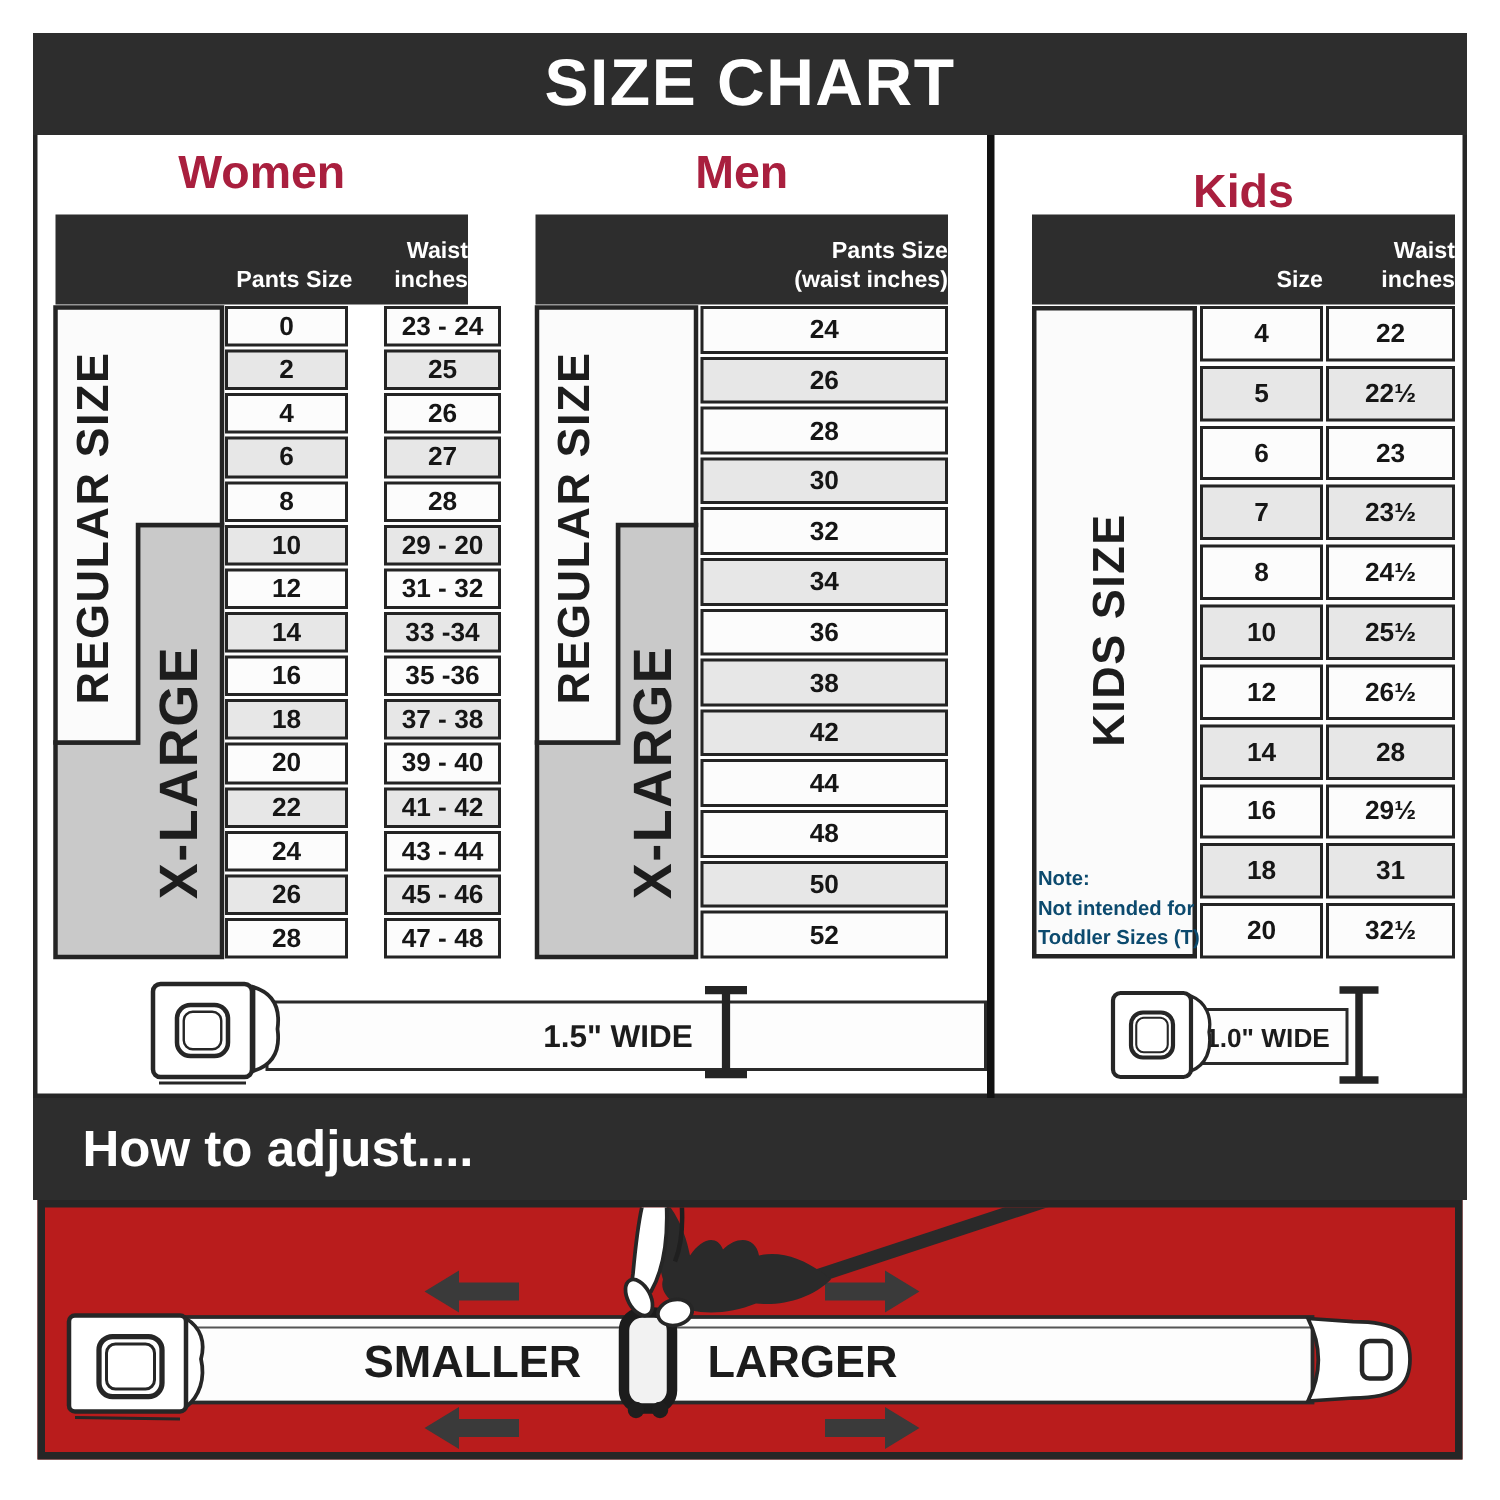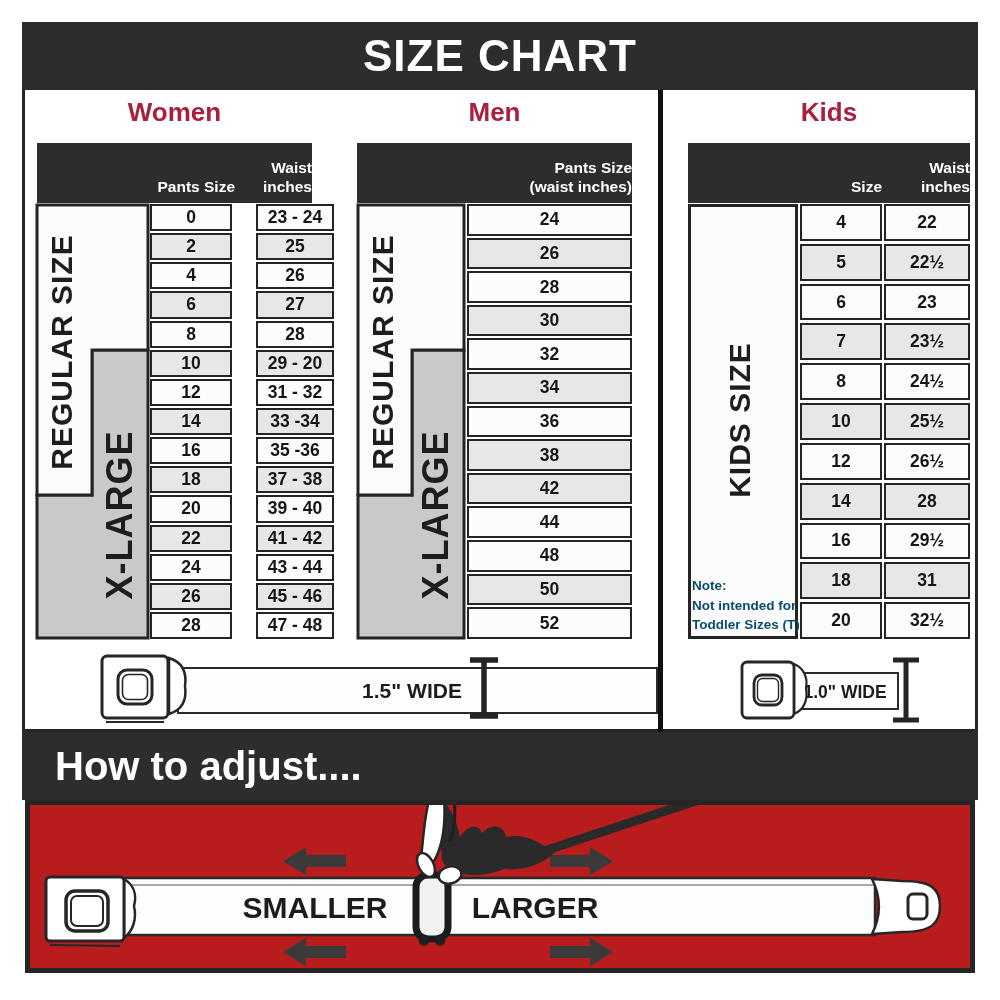--- a/index.html
+++ b/index.html
@@ -5,53 +5,53 @@
   html,body{margin:0;padding:0;background:#fff;}
   .page{position:relative;width:1000px;height:1000px;background:#fff;
         font-family:"Liberation Sans", sans-serif;overflow:hidden;}
   .abs{position:absolute;}
   .banner{background:#2d2d2d;color:#fff;}
   .title-banner{left:22px;top:22px;width:956px;height:68px;display:flex;align-items:center;justify-content:center;
         font-size:44px;font-weight:bold;letter-spacing:1px;}
   .main-box{left:22px;top:90px;width:956px;height:642px;border-left:3px solid #262626;border-right:3px solid #262626;
         border-bottom:3px solid #262626;box-sizing:border-box;background:#fff;}
   .divider{left:658px;top:90px;width:5px;height:642px;background:#111;}
-  .heading{color:#a91f3e;font-weight:bold;font-size:26px;text-align:center;letter-spacing:0;}
+  .heading{color:#a91f3e;font-weight:bold;font-size:31px;text-align:center;letter-spacing:0;}
   .hdrbox{background:#2d2d2d;}
   .hdrlabel{position:absolute;bottom:7px;text-align:right;font-weight:bold;font-size:15.5px;line-height:1.18;color:#fff;}
   .col{position:absolute;display:flex;flex-direction:column;gap:2px;}
   .col.kgap{gap:3px;}
   .cell{flex:1;border:2.5px solid #242424;background:#fcfcfc;font-weight:bold;font-size:17.5px;
         display:flex;align-items:center;justify-content:center;color:#161616;box-sizing:border-box;}
   .cell.alt{background:#e7e7e7;}
   .kids-label-box{left:688px;top:204px;width:110px;height:435px;border:3px solid #242424;background:#fbfbfb;box-sizing:border-box;}
   .vdiv-label{position:absolute;left:740px;top:420px;transform:translate(-50%,-50%) rotate(-90deg);
         white-space:nowrap;font-weight:bold;font-size:30px;letter-spacing:1px;color:#1d1d1d;}
   .note{left:692px;top:576px;width:106px;font-weight:bold;font-size:13.5px;line-height:1.45;color:#0c4a6e;white-space:nowrap;}
   .adjust-banner{left:22px;top:732px;width:956px;height:68px;display:flex;align-items:center;
-        font-size:40px;font-weight:bold;padding-left:33px;box-sizing:border-box;}
+        font-size:34px;font-weight:bold;padding-left:33px;box-sizing:border-box;}
   .bottom-box{left:25px;top:800px;width:950px;height:173px;border:5px solid #262626;box-sizing:border-box;background:#b91c1c;}
   svg text.vlabel{font-family:"Liberation Sans",sans-serif;font-weight:bold;fill:#1d1d1d;letter-spacing:1px;}
   svg text.beltlabel{font-family:"Liberation Sans",sans-serif;font-weight:bold;fill:#1c1c1c;}
 </style>
 </head>
 <body>
 
 <div class="page">
 
   <div class="abs banner title-banner">
     <span>SIZE CHART</span>
   </div>
 
   <div class="abs main-box"></div>
   <div class="abs divider"></div>
 
   <div class="abs heading" style="left:37px;top:97px;width:275px;">Women</div>
   <div class="abs heading" style="left:357px;top:97px;width:275px;">Men</div>
-  <div class="abs heading" style="left:688px;top:97px;width:282px;text-align:center;">Kids</div>
+  <div class="abs heading" style="left:688px;top:110px;width:282px;text-align:center;">Kids</div>
 
   <div class="abs hdrbox" style="left:37px;top:143px;width:275px;height:60px;">
     <div class="hdrlabel" style="left:110px;width:88px;">Pants Size</div>
     <div class="hdrlabel" style="left:196px;width:79px;">
       <div>Waist</div>
       <div>inches</div>
     </div>
   </div>
 
   <svg class="abs" style="left:30px;top:200px;" width="125" height="445" viewBox="0 0 125 445">

